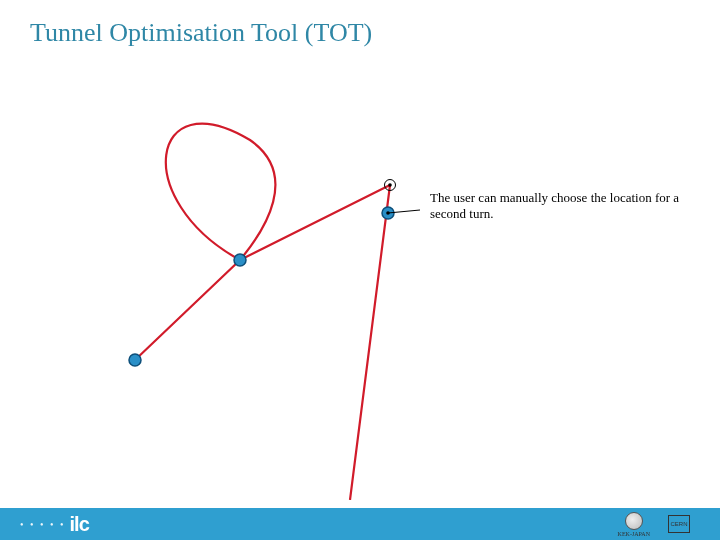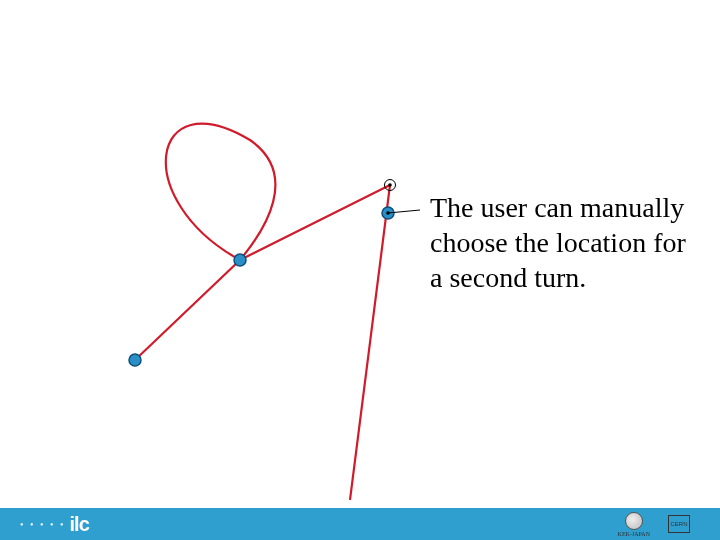--- a/index.html
+++ b/index.html
@@ -1,35 +1,36 @@
 <!DOCTYPE html>
 <html><head>
 <meta charset="utf-8">
 <style>
   * { margin: 0; padding: 0; box-sizing: border-box; }
   html, body { width: 720px; height: 540px; font-family: "Times New Roman", serif; background: #fff; overflow: hidden; }
   .slide { position: relative; width: 720px; height: 540px; }
   .title { position: absolute; top: 18px; left: 30px; font-size: 26px; color: #2f87a6; }
-  .caption { position: absolute; top: 190px; left: 430px; width: 260px; font-size: 28px; color: #000; line-height: 1.25; }
+  .caption { position: absolute; top: 190px; left: 430px; width: 260px; font-size: 13px; color: #000; line-height: 1.25; }
   .diagram { position: absolute; top: 100px; left: 90px; width: 400px; height: 400px; }
   .footer { position: absolute; bottom: 0; left: 0; width: 720px; height: 32px; background: #2f9fd0; display: flex; align-items: center; justify-content: space-between; padding: 0 30px 0 20px; }
   .footer-left { display: flex; align-items: center; gap: 4px; }
   .dots { color: #fff; letter-spacing: 2px; font-size: 10px; opacity: .9; }
   .ilc { font-family: Arial, sans-serif; font-weight: bold; font-size: 20px; color: #fff; letter-spacing: -1px; }
   .footer-right { display: flex; align-items: center; gap: 18px; }
   .logo-kek, .logo-cern { display: flex; flex-direction: column; align-items: center; }
   .kek-circle { width: 18px; height: 18px; border: 1px solid #555; border-radius: 50%; background: radial-gradient(circle at 40% 40%, #eee, #bbb); }
   .kek-label { font-size: 6px; color: #333; margin-top: 1px; }
   .cern-box { width: 22px; height: 18px; border: 1px solid #333; display: flex; align-items: center; justify-content: center; position: relative; }
   .cern-text { font-size: 6px; font-family: Arial, sans-serif; color: #333; }
 </style>
 </head>
 <body>
 
 <div class="slide">
+  <div class="title">Tunnel Optimisation Tool (TOT)</div>
 
   <div class="diagram">
     <svg viewBox="0 0 400 400" width="400" height="400">
 
       <path d="M 300 85
                L 150 160
                C 40 100, 60 -20, 160 40
                C 210 75, 175 130, 150 160
                L 45 260
                M 300 85

